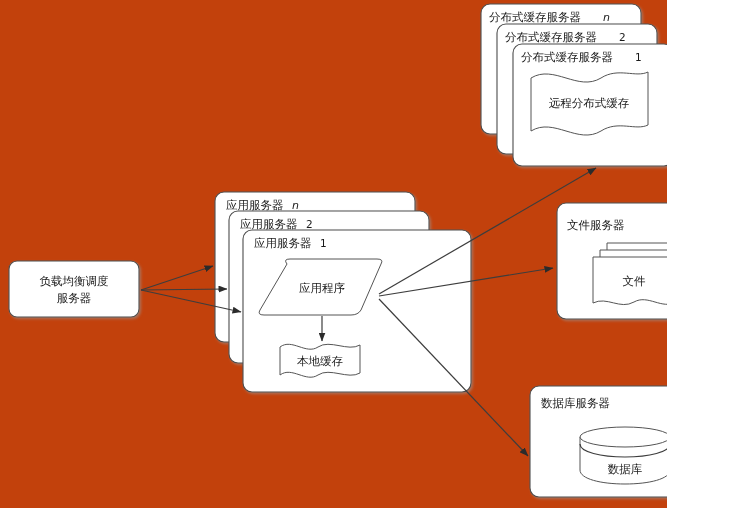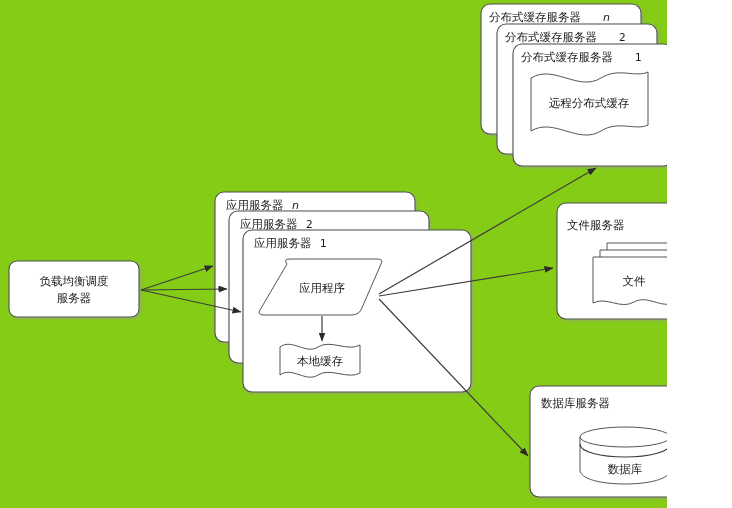--- a/index.html
+++ b/index.html
@@ -8,21 +8,21 @@
     padding: 0;
     background: #ffffff;
   }
   body {
     font-family: "DejaVu Sans", "Liberation Sans", sans-serif;
   }
   #canvas {
     position: relative;
     width: 667px;
     height: 508px;
-    background: #84cc16;
+    background: #c2410c;
     overflow: hidden;
   }
   #diagram-svg {
     position: absolute;
     left: 0;
     top: 0;
     width: 732px;
     height: 508px;
   }
   .stroke-main {

